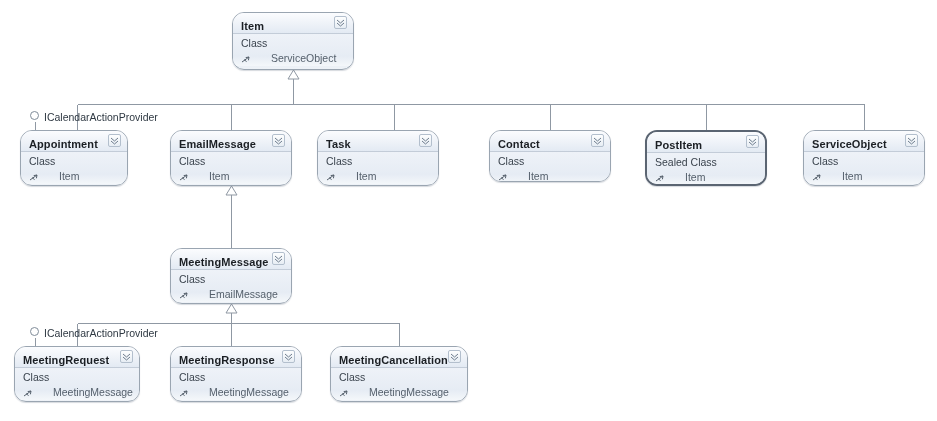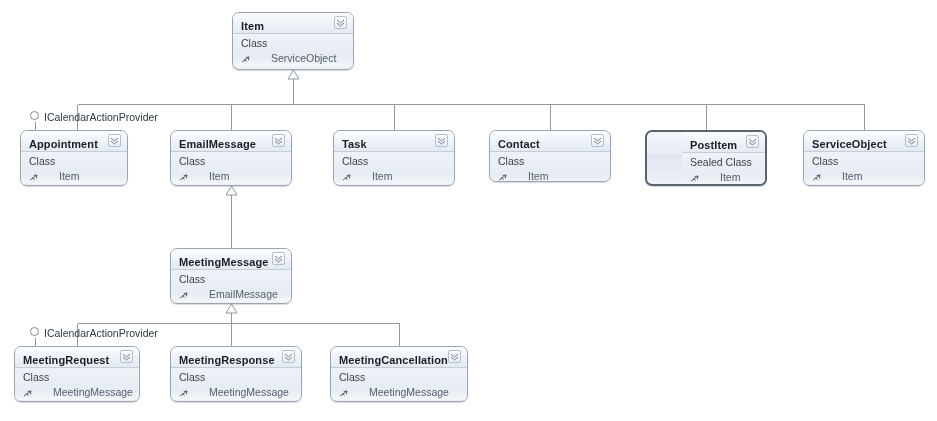--- a/index.html
+++ b/index.html
@@ -27,21 +27,21 @@
     width: 937px;
     height: 421px;
     pointer-events: none;
   }
 
   
   .cls {
     position: absolute;
     box-sizing: border-box;
     border: 1px solid #9aa5b1;
-    border-radius: 7px;
+    border-radius: 12px;
     background: linear-gradient(to bottom, #f2f5f9 0%, #e9eef5 42%, #dfe6ef 43%, #eef2f7 100%);
     box-shadow: 0 1px 1px rgba(120,130,145,0.30);
     overflow: hidden;
   }
   .cls.sealed {
     border: 2px solid #5b6572;
   }
   .cls-head {
     position: relative;
     height: 21px;
@@ -216,21 +216,21 @@
         <span class="arrowglyph">
           <svg width="10" height="10" viewBox="0 0 10 10">
               <path d="M1 7 L8 2 M8 2 L4.7 2.6 M8 2 L7.4 5.3 M3 4.6 L5.6 6.6" stroke="#55606c" fill="none" stroke-width="1"></path>
             </svg>
         </span>
         <span>Item</span>
       </div>
     </div>
   </div>
 
-  <div class="cls" style="left:333px; top:130px; width:122px; height:56px;">
+  <div class="cls" style="left:317px; top:130px; width:122px; height:56px;">
     <div class="cls-head">
       <span class="cls-title">Task</span>
       <span class="chev">
         <svg width="9" height="8" viewBox="0 0 9 8">
             <path d="M1 1 L4.5 4 L8 1 M1 4 L4.5 7 L8 4" stroke="#6e7c8c" fill="none" stroke-width="1"></path>
           </svg>
       </span>
     </div>
     <div class="cls-body">
       <div class="stereo">Class</div>
@@ -260,21 +260,21 @@
         <span class="arrowglyph">
           <svg width="10" height="10" viewBox="0 0 10 10">
               <path d="M1 7 L8 2 M8 2 L4.7 2.6 M8 2 L7.4 5.3 M3 4.6 L5.6 6.6" stroke="#55606c" fill="none" stroke-width="1"></path>
             </svg>
         </span>
         <span>Item</span>
       </div>
     </div>
   </div>
 
-  <div class="cls sealed" style="left:645px; top:130px; width:122px; height:56px;padding-left:35px;">
+  <div class="cls sealed" style="left:645px; top:130px; width:122px; height:56px;">
     <div class="cls-head">
       <span class="cls-title">PostItem</span>
       <span class="chev">
         <svg width="9" height="8" viewBox="0 0 9 8">
             <path d="M1 1 L4.5 4 L8 1 M1 4 L4.5 7 L8 4" stroke="#6e7c8c" fill="none" stroke-width="1"></path>
           </svg>
       </span>
     </div>
     <div class="cls-body">
       <div class="stereo">Sealed Class</div>

